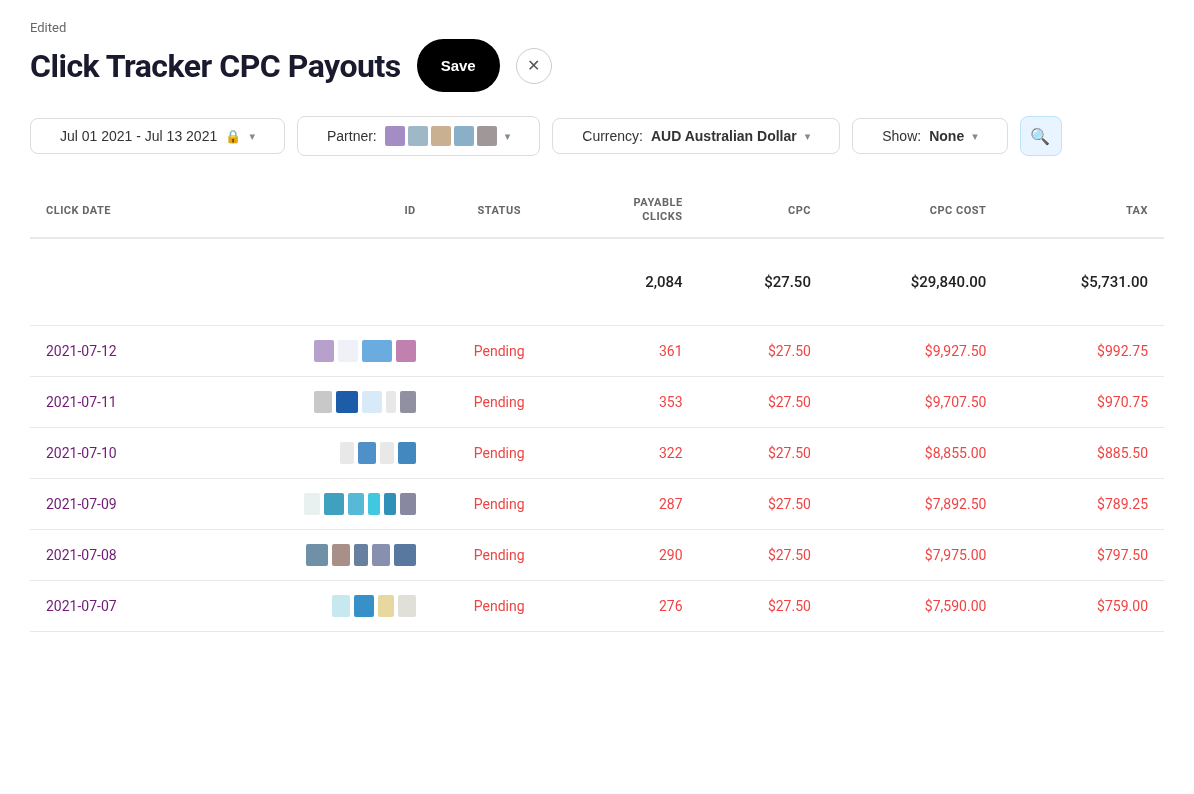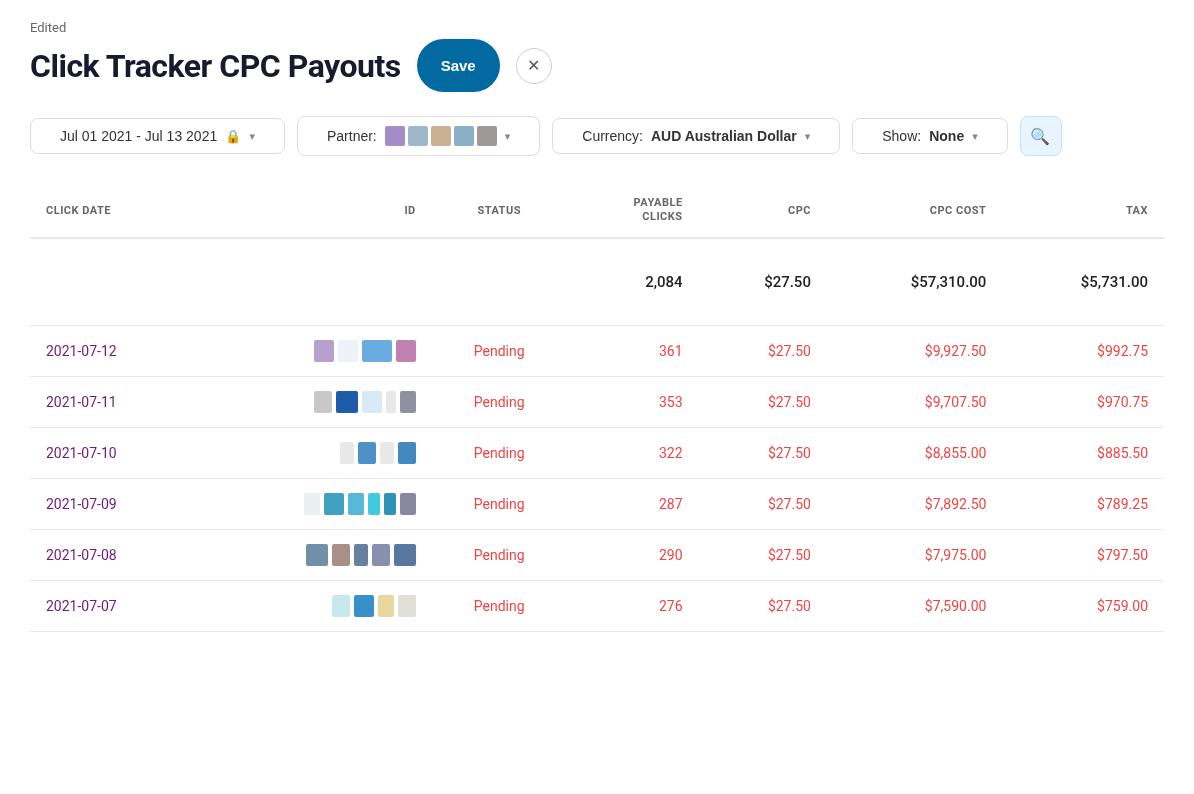--- a/index.html
+++ b/index.html
@@ -26,21 +26,21 @@
     }
 
     .page-title {
       font-size: 32px;
       font-weight: 700;
       color: #1a1a2e;
       letter-spacing: -0.5px;
     }
 
     .save-btn {
-      background: #0369a1;
+      background: #000000;
       color: #fff;
       border: none;
       border-radius: 50px;
       padding: 18px 24px;
       font-size: 15px;
       font-weight: 600;
       cursor: pointer;
     }
 
     .close-btn {
@@ -226,21 +226,21 @@
     </tr>
   </thead>
   <tbody id="table-body">
 
     <tr class="totals-row">
       <td></td>
       <td></td>
       <td></td>
       <td>2,084</td>
       <td>$27.50</td>
-      <td>$57,310.00</td>
+      <td>$29,840.00</td>
       <td>$5,731.00</td>
     </tr>
   <tr>
         <td>2021-07-12</td>
         <td>
           <div class="id-cell">
             <span class="id-block" style="background: rgb(184, 160, 204); width: 20px;"></span>
             <span class="id-block" style="background: rgb(240, 240, 248); width: 20px;"></span>
             <span class="id-block" style="background: rgb(106, 172, 224); width: 30px;"></span>
             <span class="id-block" style="background: rgb(192, 128, 176); width: 20px;"></span>

